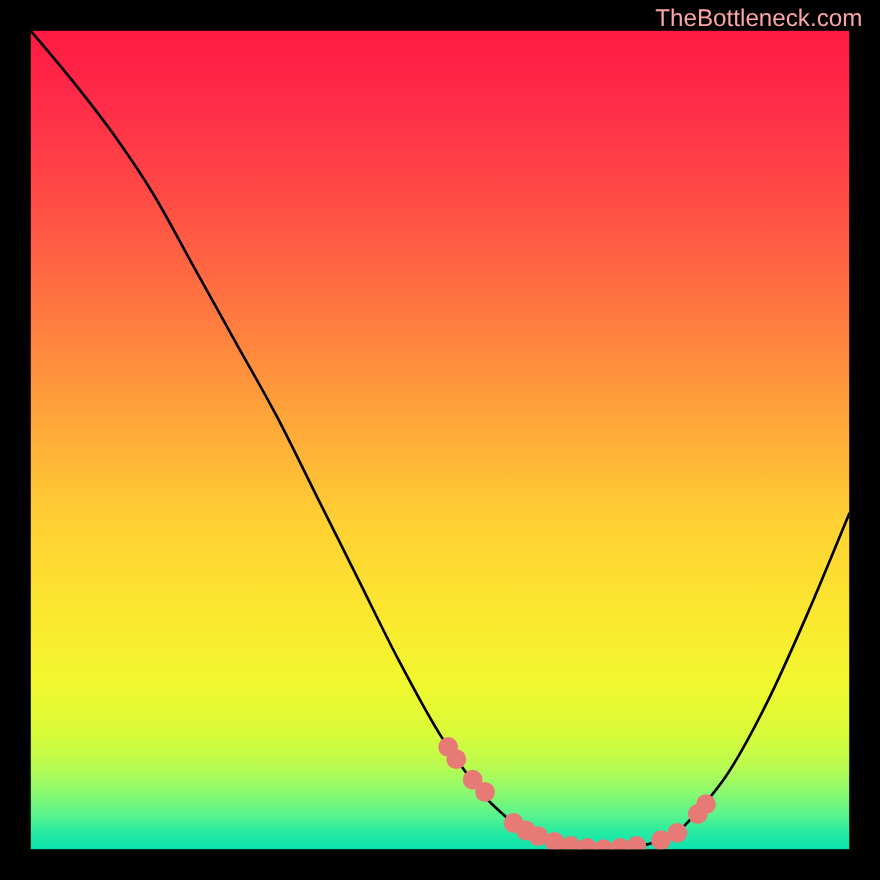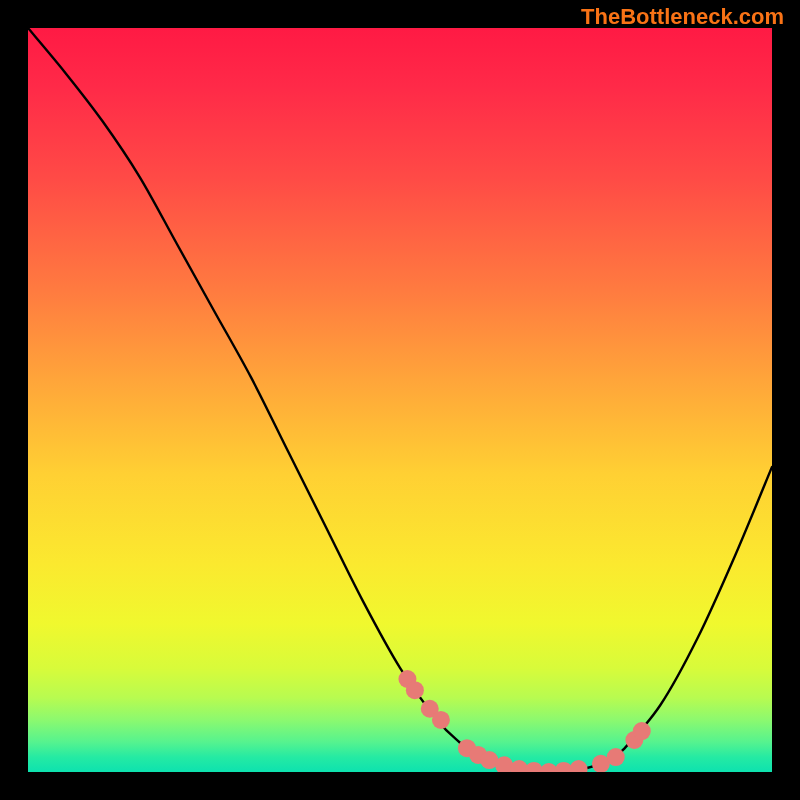--- a/index.html
+++ b/index.html
@@ -43,22 +43,22 @@
       #25eaa3 98%,
       #0de2af 100%
     );
     overflow: hidden;
   }
   .attrib {
     position: absolute;
     top: 4px;
     right: 16px;
     font-size: 22px;
-    font-weight: 700;
-    color: #f97316;
+    font-weight: 400;
+    color: #fca5a5;
     letter-spacing: 0px;
     user-select: none;
   }
   svg.curve {
     position: absolute;
     left: 0;
     top: 0;
     width: 744px;
     height: 744px;
     overflow: visible;

